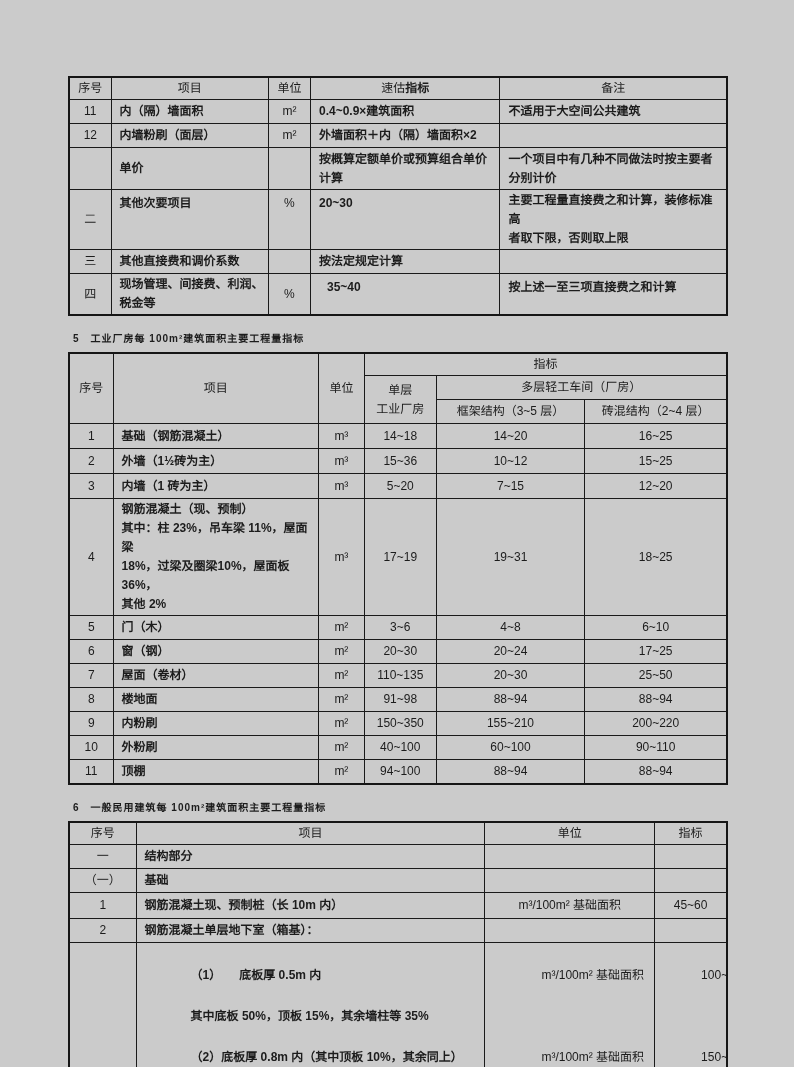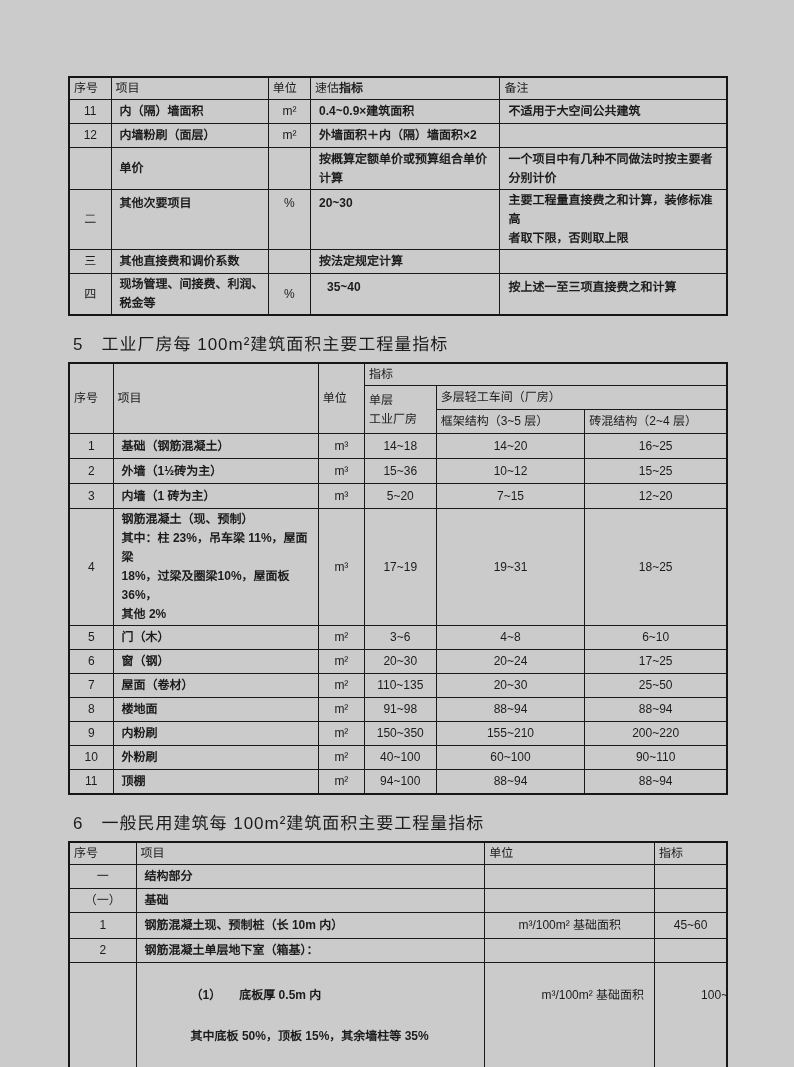--- a/index.html
+++ b/index.html
@@ -7,24 +7,24 @@
     width:794px;height:1067px;position:relative;overflow:hidden;
     background:#cbcbcb;color:#1c1c1c;
     font-family:"Liberation Sans","DejaVu Sans",sans-serif;
     font-size:12px;
   }
   .content{position:absolute;left:68px;top:0;width:660px;}
   table{border-collapse:collapse;table-layout:fixed;width:660px;border:2px solid #161616;background:transparent;}
   td{border:1px solid #1a1a1a;padding:1px 4px;vertical-align:middle;overflow:hidden;white-space:pre-line;line-height:19px;}
   .c{text-align:center;}
   .l{text-align:left;padding-left:8px;font-weight:bold;}
-  .hd{text-align:left;font-weight:normal;}
+  .hd{text-align:center;font-weight:normal;}
   .bold{font-weight:bold;}
   .t1{margin-top:76px;}
-  .sec-title{font-weight:normal;font-size:17px;letter-spacing:1px;margin:14px 0 7px 5px;}
+  .sec-title{font-weight:bold;font-size:10px;letter-spacing:1px;margin:14px 0 7px 5px;}
   .h22{height:22px;} .h24{height:24px;} .h25{height:25px;} .h26{height:26px;}
   .h36{height:36px;} .h42{height:42px;} .h46{height:46px;} .h82{height:82px;}
   .blocktd{vertical-align:top;padding:2px 0 0 0;}
   .bl{height:22px;line-height:22px;white-space:nowrap;overflow:hidden;margin-left:46px;}
   .bl.l{padding-left:8px;}
   .bl.c{text-align:center;}
   .no-bottom{vertical-align:bottom;padding-bottom:5px;text-align:center;}
 </style>
 </head>
 <body>

